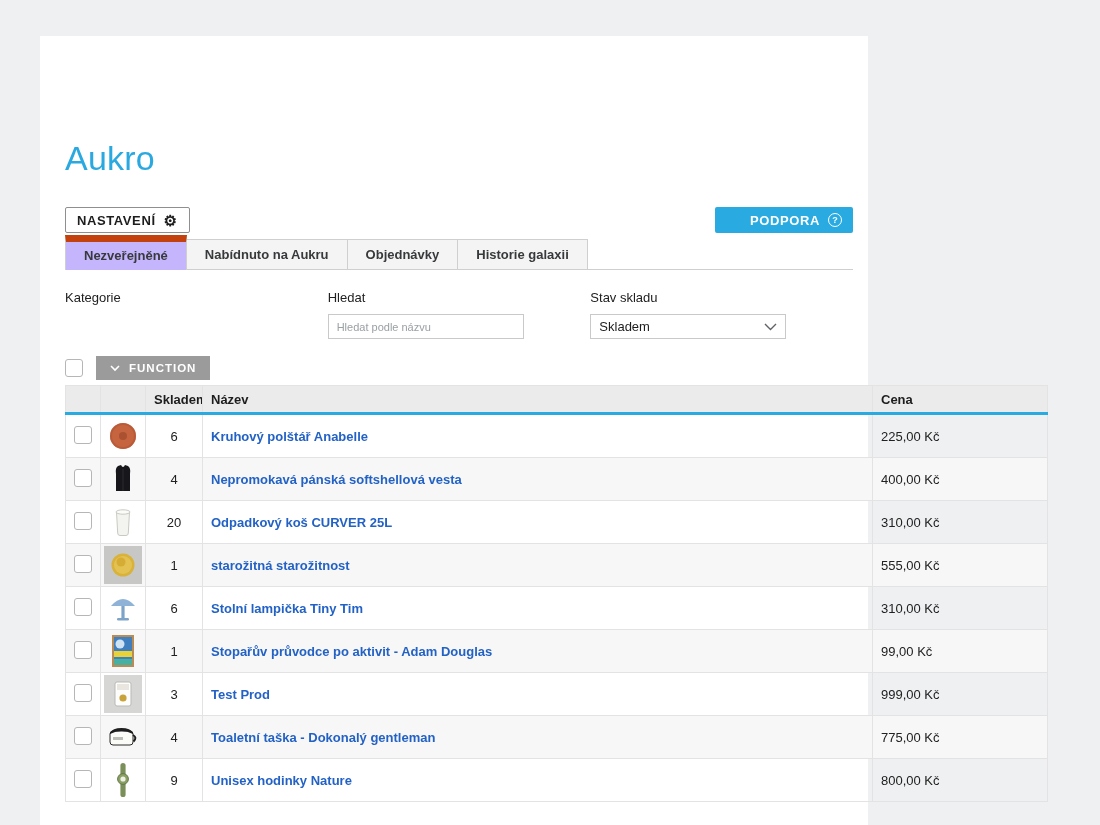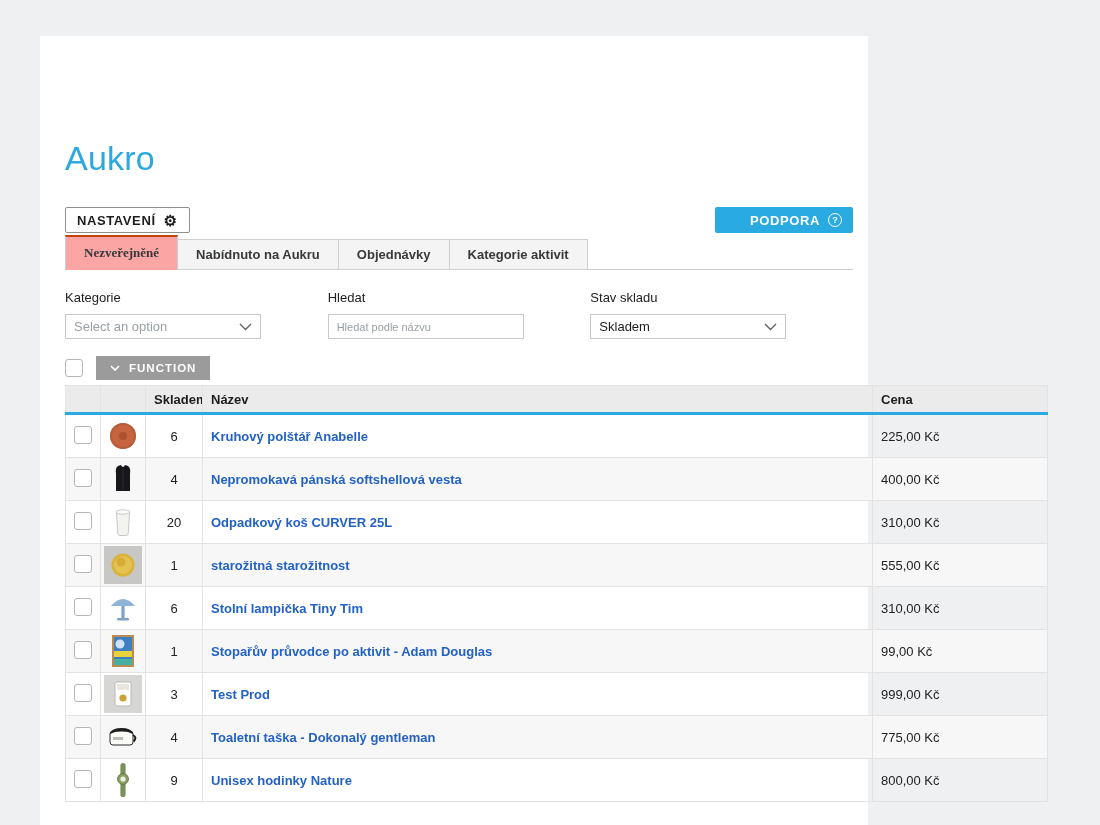--- a/index.html
+++ b/index.html
@@ -80,26 +80,25 @@
     background: #f4f4f4;
     border: 1px solid #cfcfcf;
     border-bottom: none;
     margin-right: -1px;
     cursor: pointer;
     position: relative;
     white-space: nowrap;
   }
   .tab.active {
     height: 35px;
-    background: #fca5a5;
-    border-top: 2px solid #c2410c;
+    background: #c4b5fd;
+    border-top: 7px solid #c2410c;
     margin-bottom: -1px;
     padding-bottom: 1px;
     z-index: 2;
-    font-family: Liberation Serif, serif;
   }
 
   
   .filters { display: flex; margin-top: 20px; }
   .filter { width: 335px; }
   .filter-label { font-size: 13px; color: #212121; }
   .control {
     margin-top: 9px;
     width: 196px; height: 25px;
     border: 1px solid #c9c9c9;
@@ -215,33 +214,27 @@
         <div class="tab active">
           <span>Nezveřejněné</span>
         </div>
         <div class="tab">
           <span>Nabídnuto na Aukru</span>
         </div>
         <div class="tab">
           <span>Objednávky</span>
         </div>
         <div class="tab">
-          <span>Kategorie aktivit</span>
+          <span>Historie galaxii</span>
         </div>
       </div>
 
     <div class="filters">
       <div class="filter">
         <div class="filter-label">Kategorie</div>
-        <div class="control">
-          <span class="ph">Select an option</span>
-          <svg width="13" height="8" viewBox="0 0 13 8">
-              <path d="M1 1 L6.5 6.5 L12 1" fill="none" stroke="#5f6368" stroke-width="1.4"></path>
-            </svg>
-        </div>
       </div>
       <div class="filter">
         <div class="filter-label">Hledat</div>
         <input class="text-input" type="text" placeholder="Hledat podle názvu" style="">
       </div>
       <div class="filter">
         <div class="filter-label">Stav skladu</div>
         <div class="control">
           <span class="val">Skladem</span>
           <svg width="13" height="8" viewBox="0 0 13 8">

